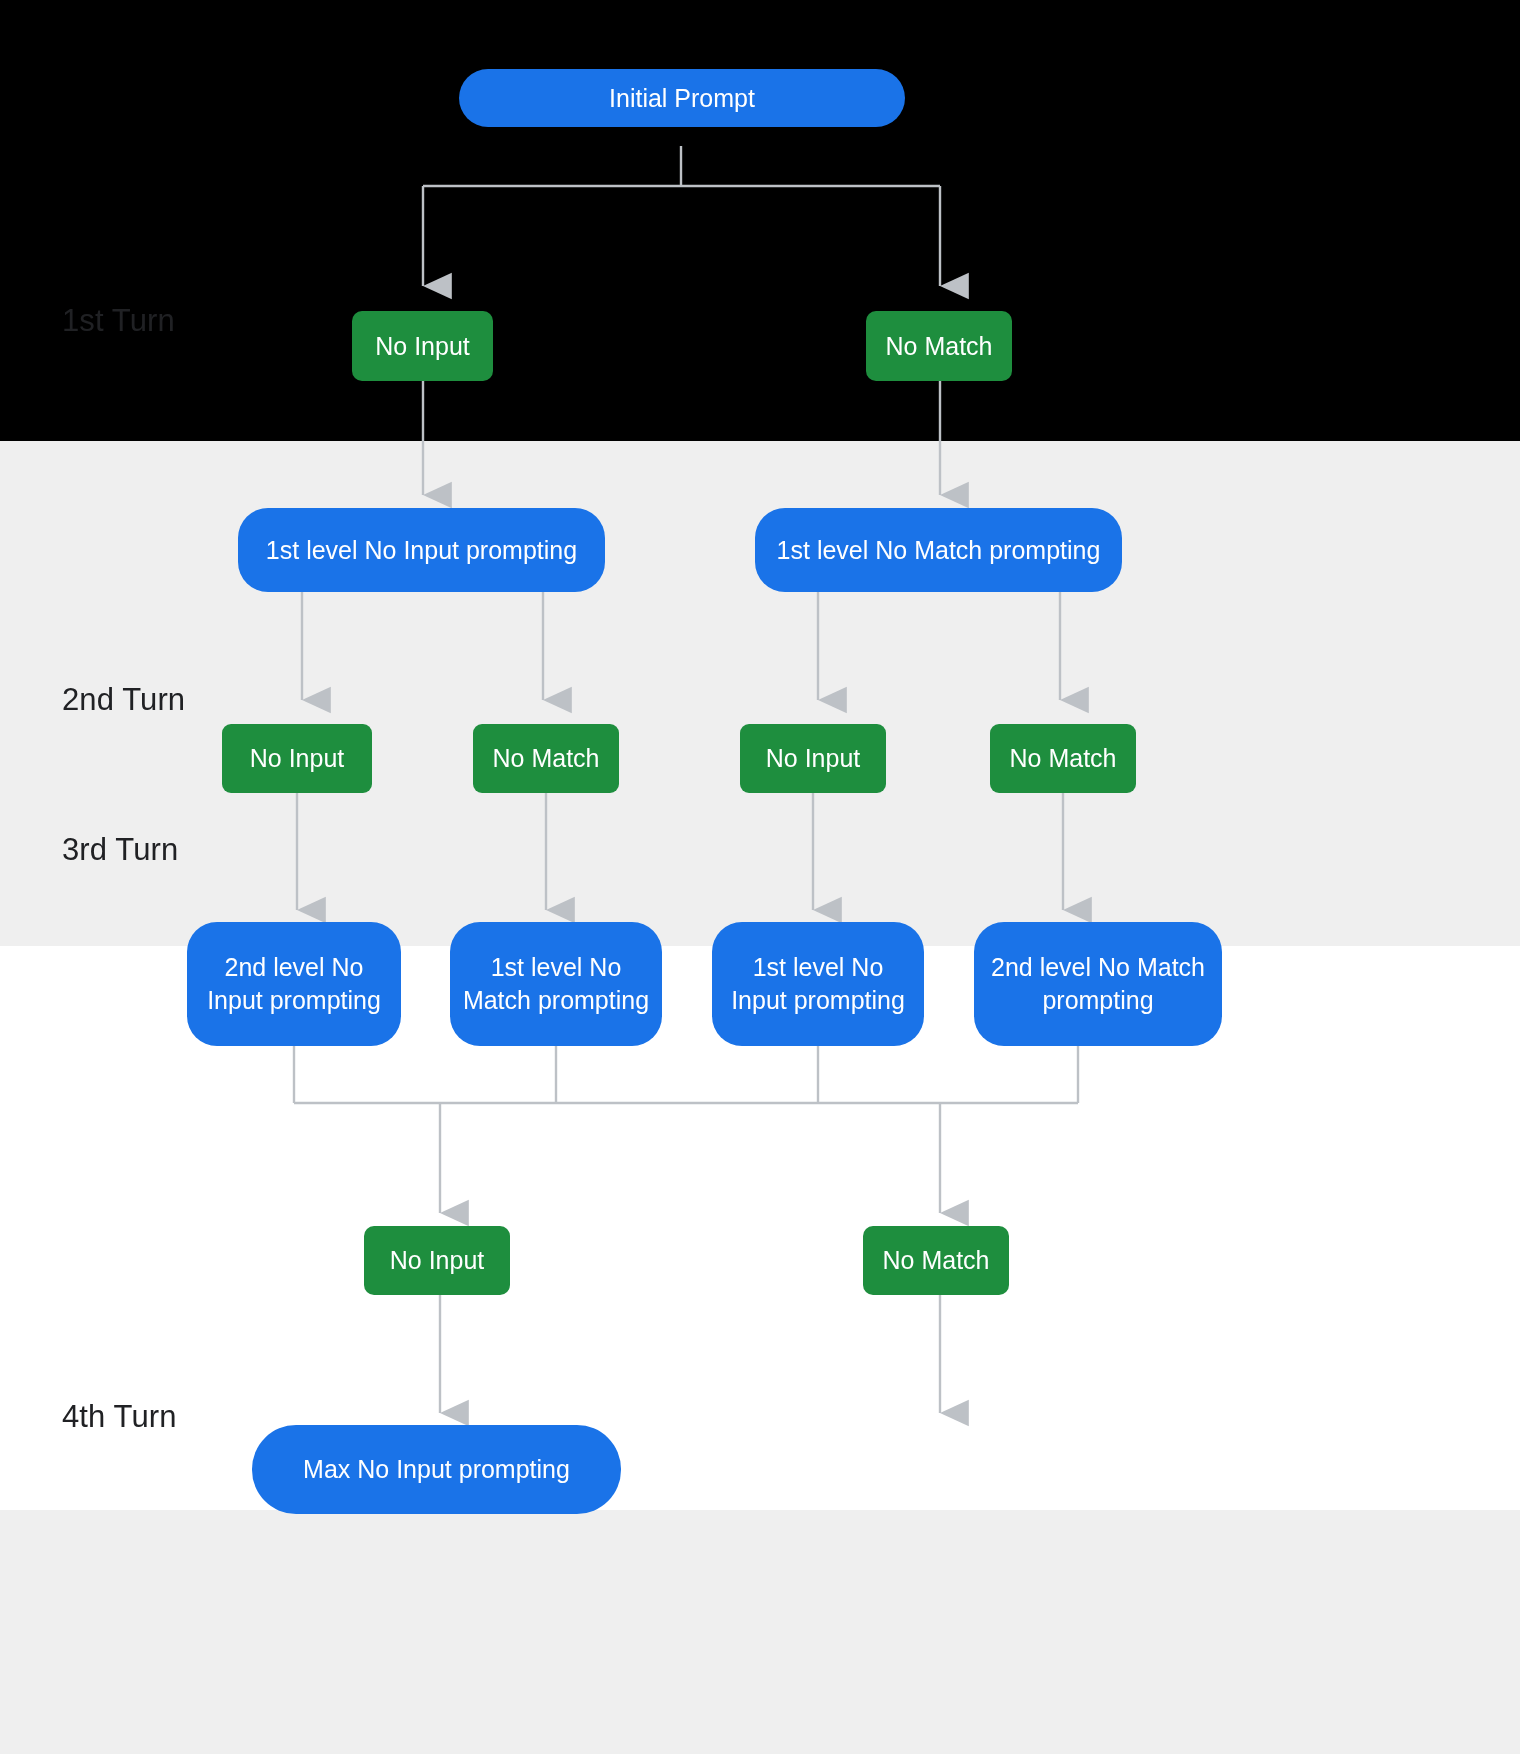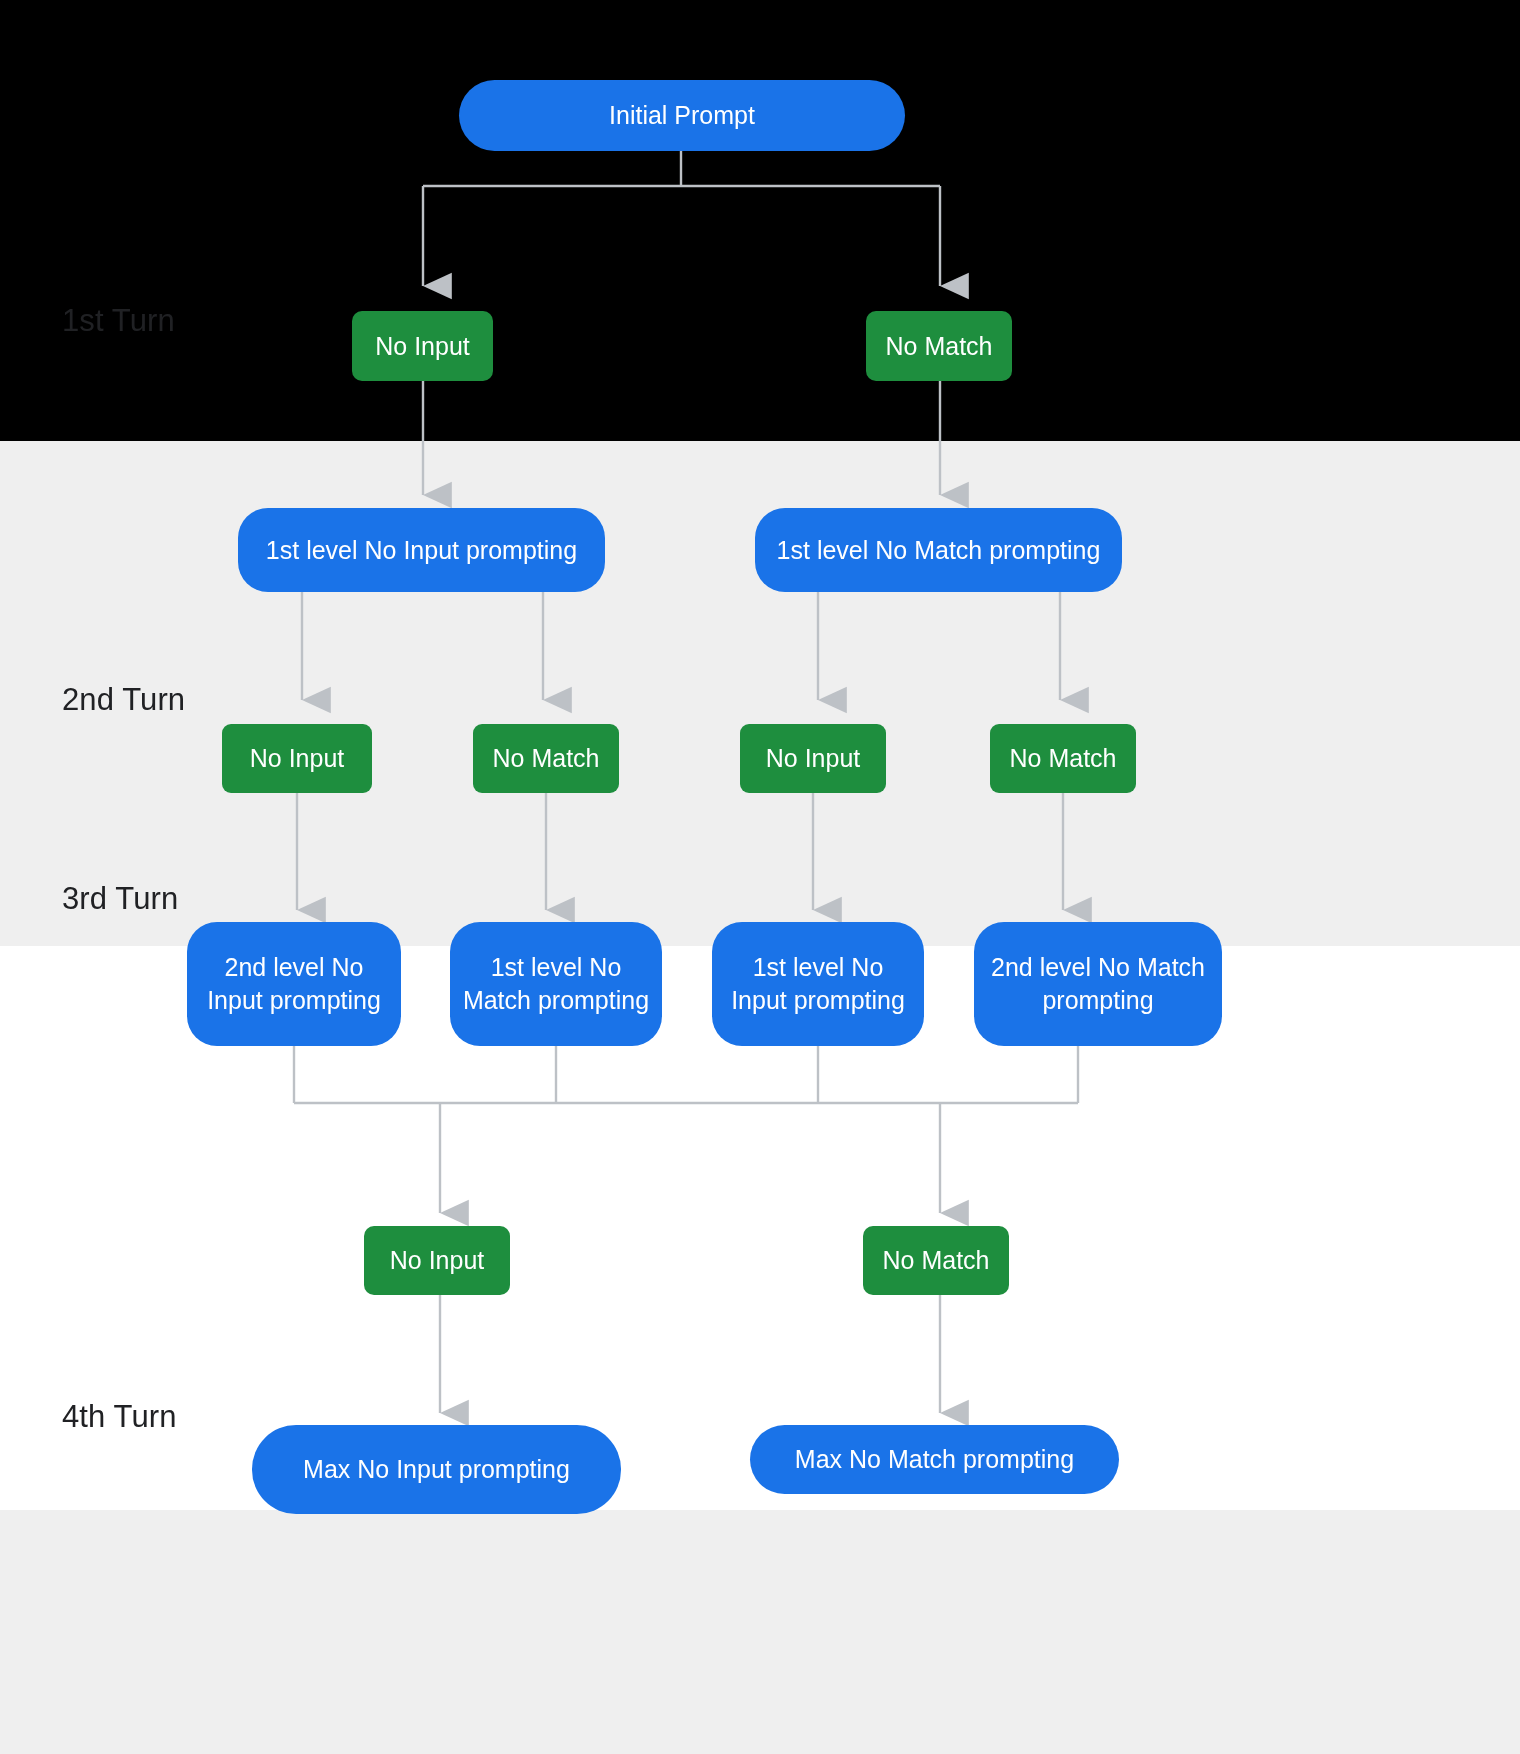--- a/index.html
+++ b/index.html
@@ -98,24 +98,24 @@
       <path d="M 440 1103 L 440 1213" marker-end="url(#arrowdn)"></path>
       <path d="M 940 1103 L 940 1213" marker-end="url(#arrowdn)"></path>
 
       <path d="M 440 1295 L 440 1413" marker-end="url(#arrowdn)"></path>
       <path d="M 940 1295 L 940 1413" marker-end="url(#arrowdn)"></path>
     </g>
   </svg>
 
   <div class="turn-label" id="turn-label-1" style="left:62px;top:303px;">1st Turn</div>
   <div class="turn-label" style="left:62px;top:682px;">2nd Turn</div>
-  <div class="turn-label" style="left:62px;top:881px;">3rd Turn</div>
+  <div class="turn-label" style="left:62px;top:832px;">3rd Turn</div>
   <div class="turn-label" style="left:62px;top:1399px;">4th Turn</div>
 
-  <div class="node blue r-pill" style="left:459px;top:80px;width:446px;height:71px;text-align:center;">Initial Prompt</div>
+  <div class="node blue r-pill" style="left:459px;top:69px;width:446px;height:58px;text-align:center;">Initial Prompt</div>
 
   <div class="node green r-md" style="left:352px;top:311px;width:141px;height:70px;">No Input</div>
   <div class="node green r-md" style="left:866px;top:311px;width:146px;height:70px;">No Match</div>
 
   <div class="node blue r-lg" style="left:238px;top:508px;width:367px;height:84px;">1st level No Input prompting</div>
   <div class="node blue r-lg" style="left:755px;top:508px;width:367px;height:84px;">1st level No Match prompting</div>
 
   <div class="node green r-sm" style="left:222px;top:724px;width:150px;height:69px;">No Input</div>
   <div class="node green r-sm" style="left:473px;top:724px;width:146px;height:69px;">No Match</div>
   <div class="node green r-sm" style="left:740px;top:724px;width:146px;height:69px;">No Input</div>
@@ -123,15 +123,14 @@
 
   <div class="node blue r-lg" style="left:187px;top:922px;width:214px;height:124px;">2nd level No Input prompting</div>
   <div class="node blue r-lg" style="left:450px;top:922px;width:212px;height:124px;">1st level No Match prompting</div>
   <div class="node blue r-lg" style="left:712px;top:922px;width:212px;height:124px;">1st level No Input prompting</div>
   <div class="node blue r-lg" style="left:974px;top:922px;width:248px;height:124px;">2nd level No Match prompting</div>
 
   <div class="node green r-md" style="left:364px;top:1226px;width:146px;height:69px;">No Input</div>
   <div class="node green r-md" style="left:863px;top:1226px;width:146px;height:69px;">No Match</div>
 
   <div class="node blue r-pill" style="left:252px;top:1425px;width:369px;height:89px;">Max No Input prompting</div>
-  <div class="node blue r-pill" style="left:750px;top:1425px;width:369px;height:69px;">Max No Match prompting</div>
 
 </div>
 
 </body></html>

